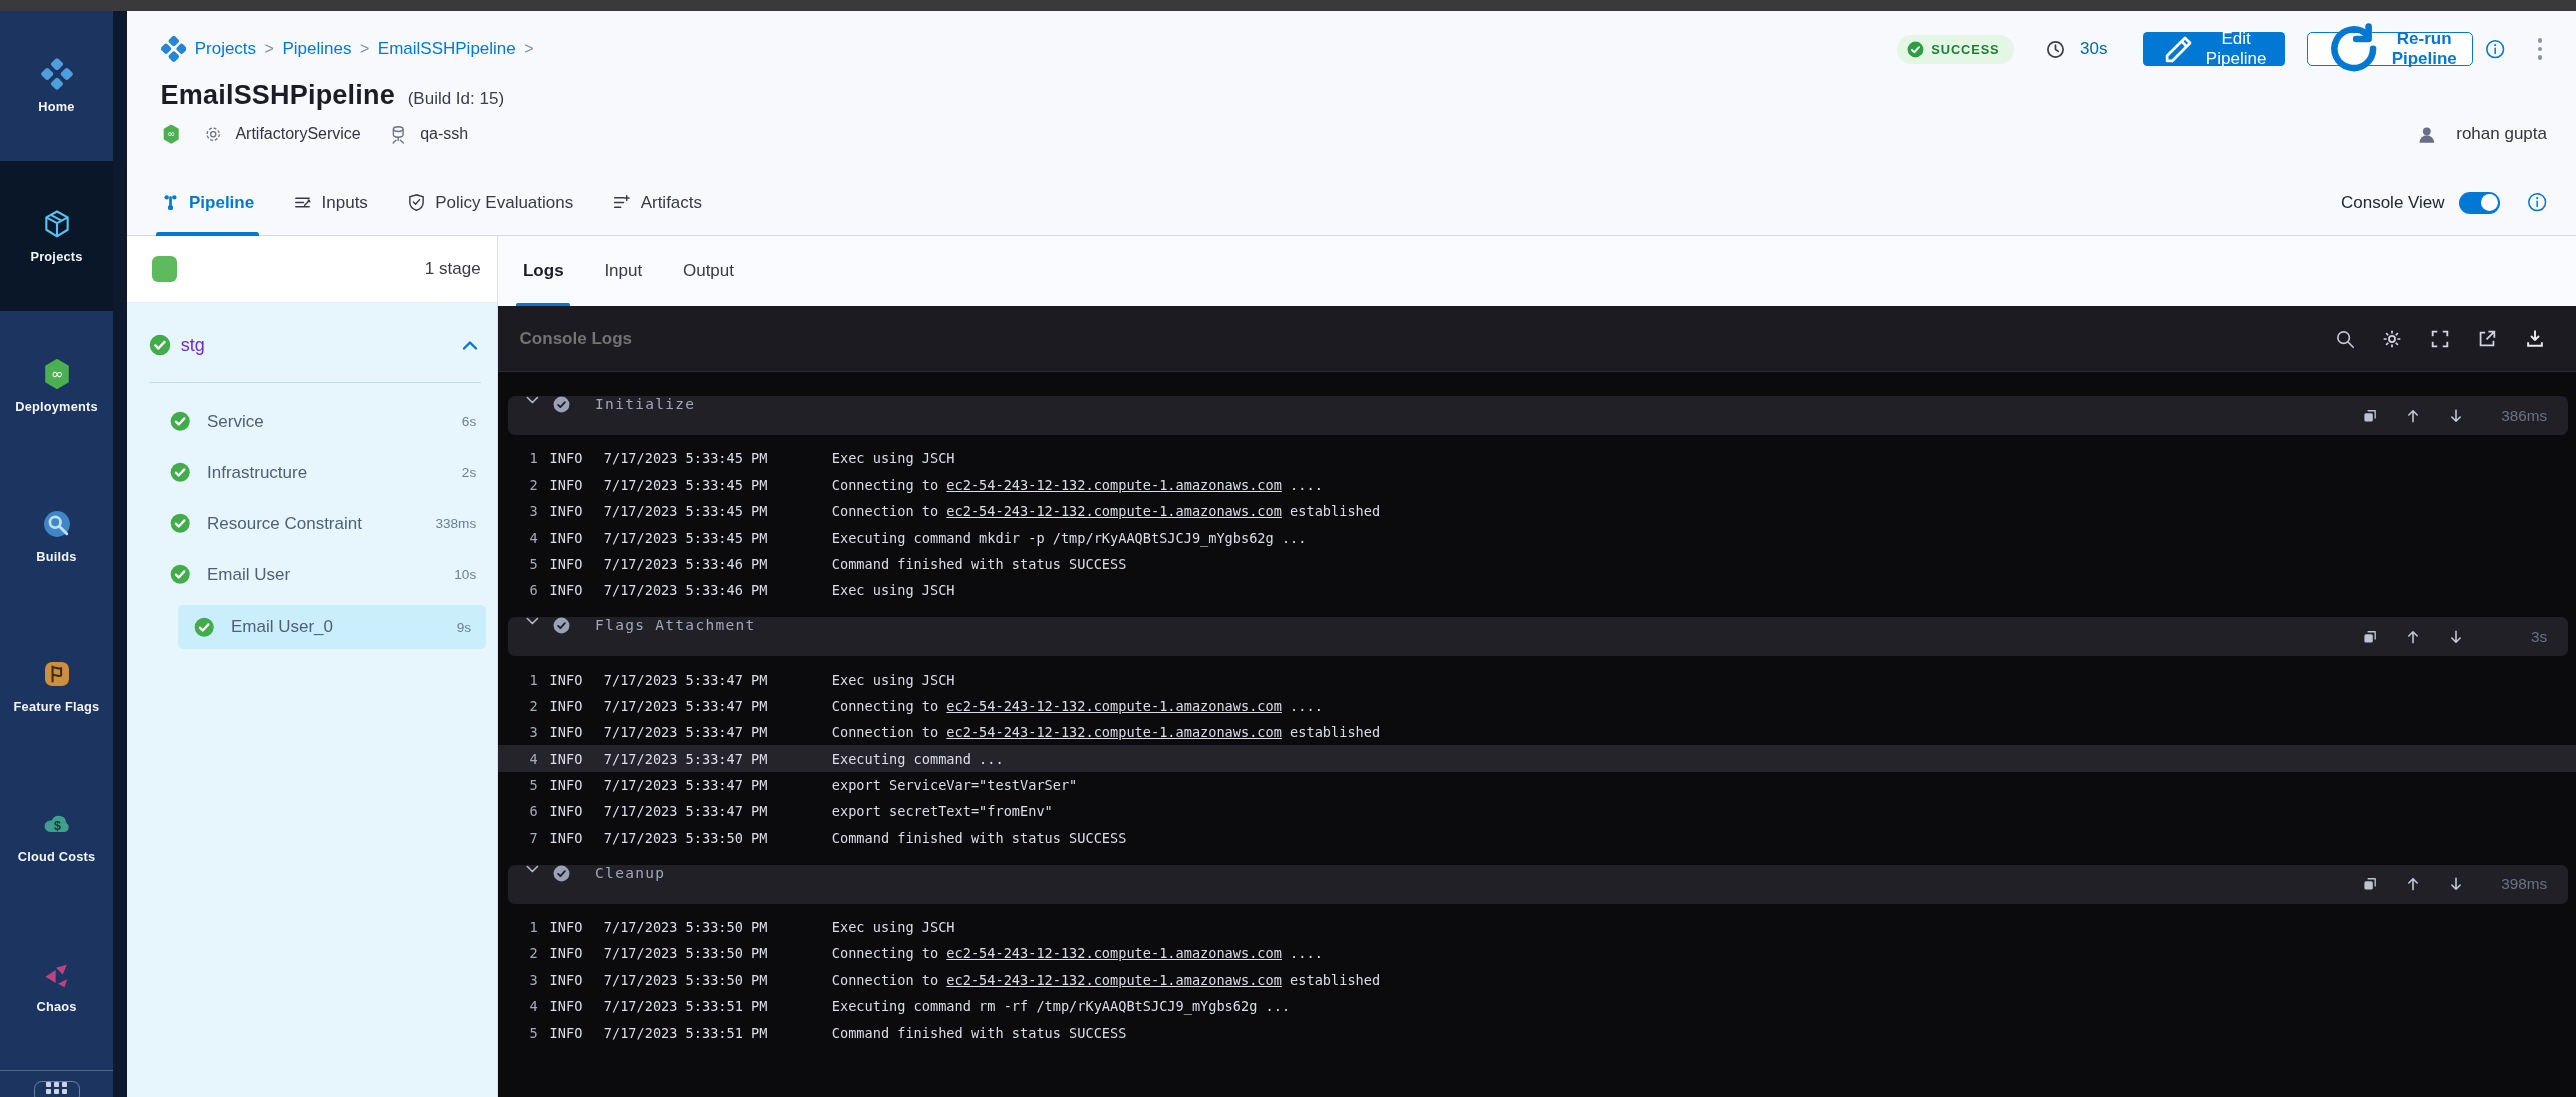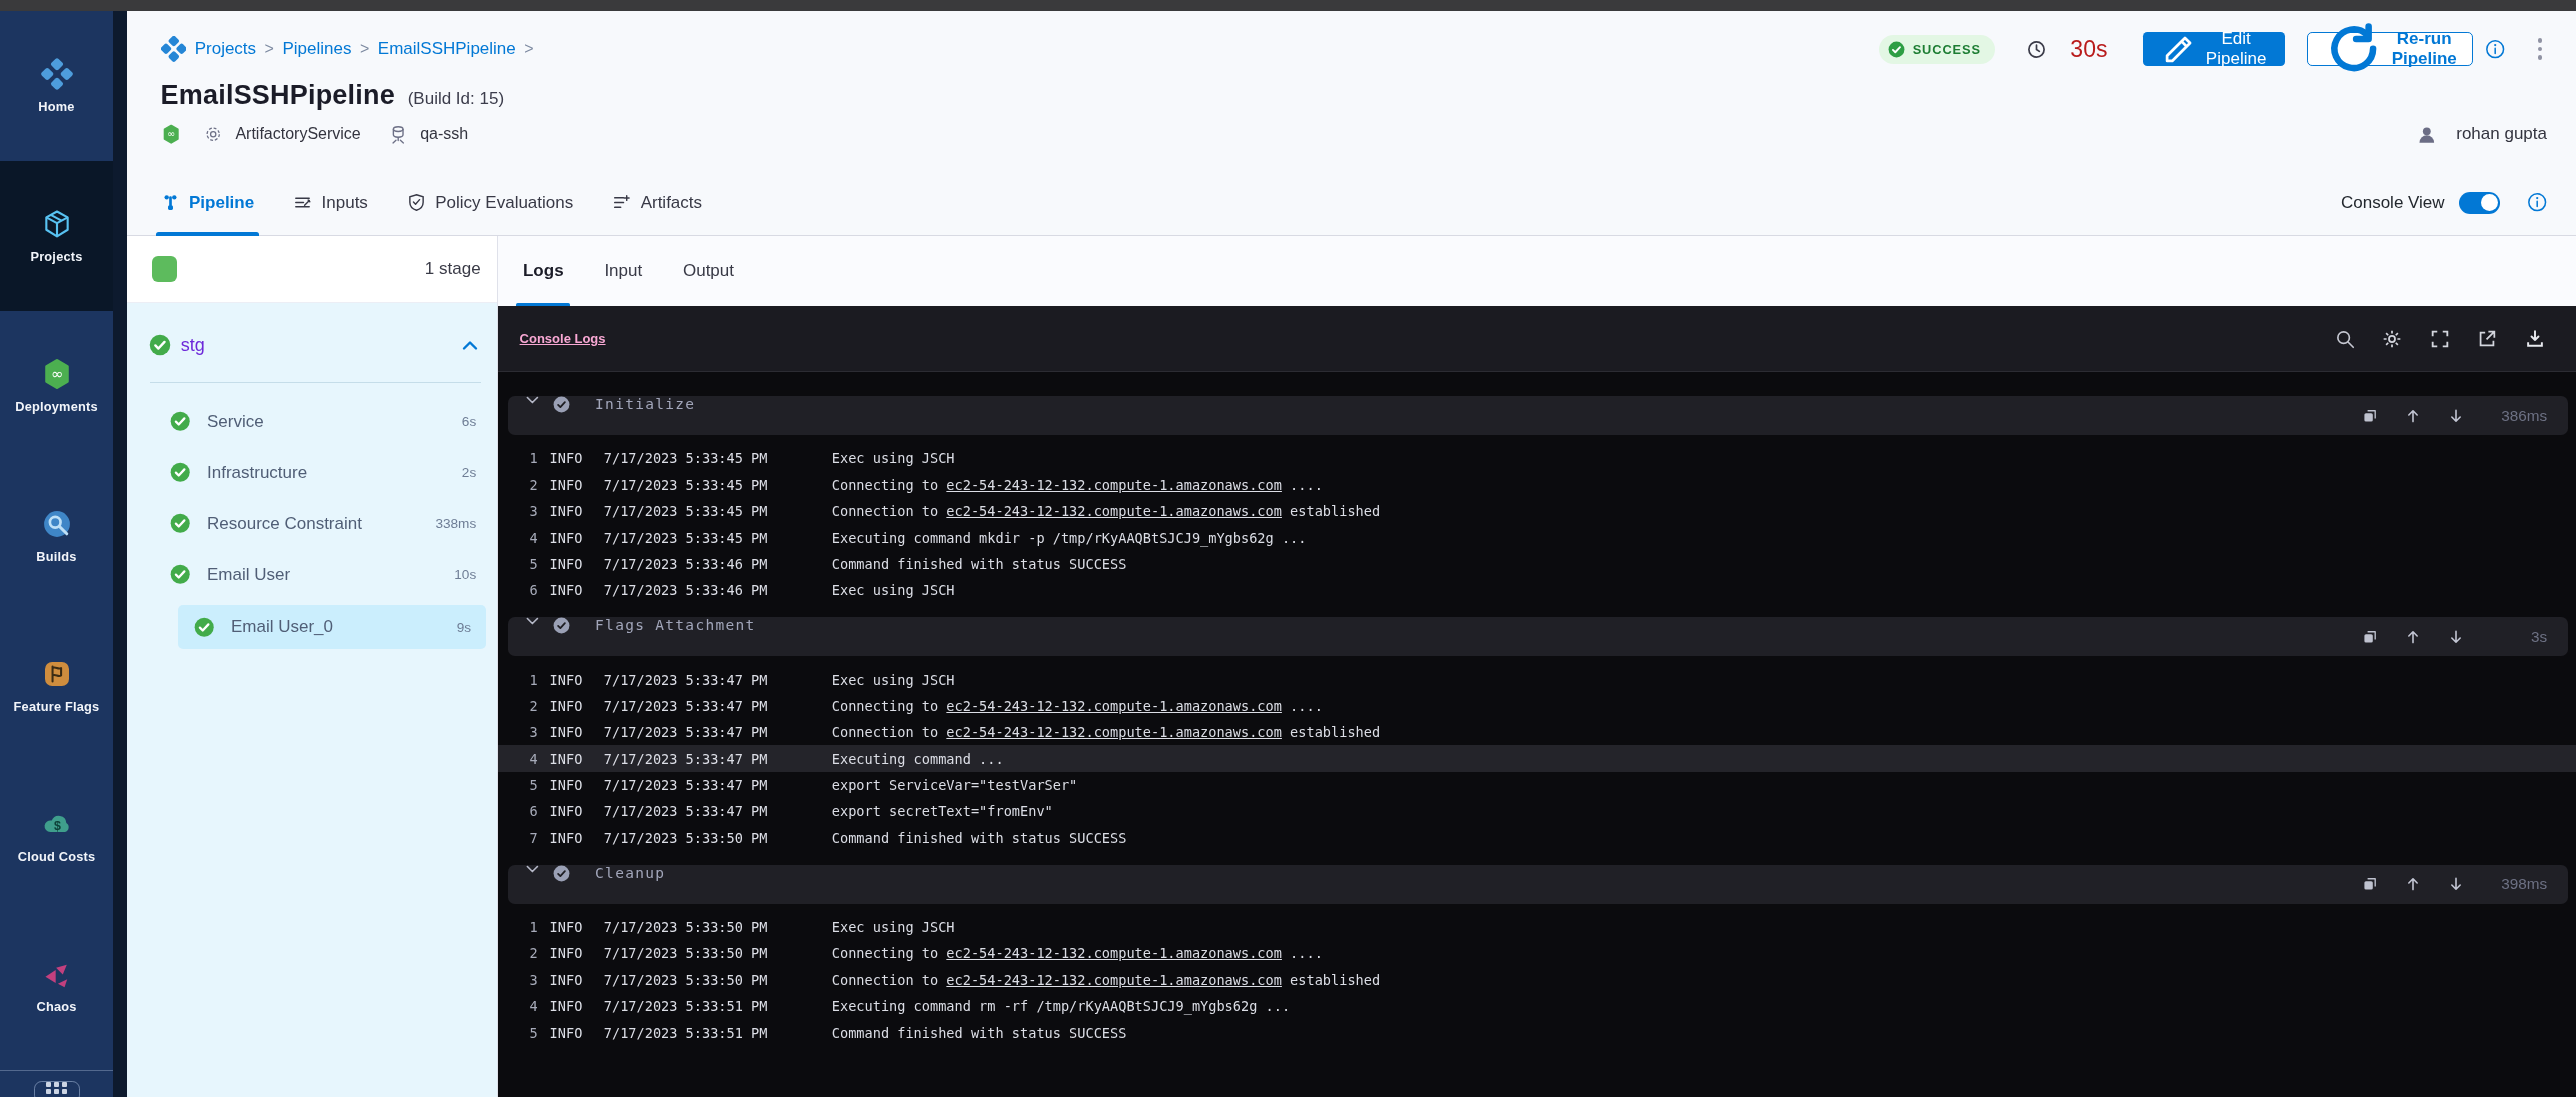--- a/index.html
+++ b/index.html
@@ -32,21 +32,21 @@
   .page-header { height:159px; flex:none; padding:0 29px 0 34px; }
   .hrow1 { display:flex; align-items:center; margin-top:21px; height:34px; }
   .breadcrumb { display:flex; align-items:center; gap:8.5px; }
   .crumb-logo svg { width:25.6px; height:25.6px; display:block; }
   .crumb-link { color:#0278d5; font-size:17px; cursor:pointer; }
   .crumb-sep { color:#7d8aa1; font-size:16px; }
   .actions { margin-left:auto; display:flex; align-items:center; }
   .status-pill { height:29px; border-radius:14.5px; background:#e3f7e4; display:flex; align-items:center; gap:7.7px; padding:0 14.5px 0 9.4px; }
   .status-pill svg { width:17px; height:17px; }
   .status-text { color:#1d7d33; font-size:12.8px; font-weight:bold; letter-spacing:0.9px; }
-  .elapsed { display:flex; align-items:center; gap:24px; margin-left:32px; color:#b91c1c; font-size:23px; }
+  .elapsed { display:flex; align-items:center; gap:15px; margin-left:32px; color:#0369a1; font-size:17px; }
   .elapsed svg { width:19px; height:19px; }
   .btn-primary { margin-left:36px; height:34px; border-radius:4.3px; background:#0278d5; color:#fff; font-size:17px; display:flex; align-items:center; gap:9.4px; padding:0 19px; cursor:pointer; border:none; }
   .btn-outline { margin-left:22px; height:34px; border-radius:5.1px; background:#fff; border:1.7px solid #0278d5; color:#0278d5; font-size:17px; font-weight:bold; display:flex; align-items:center; gap:8.5px; padding:0 15.3px; cursor:pointer; }
   .info-icon { margin-left:12px; cursor:pointer; display:flex; }
   .info-icon svg { width:20.4px; height:20.4px; }
   .kebab { margin-left:27px; display:flex; flex-direction:column; gap:4.3px; padding:5.1px; cursor:pointer; }
   .kebab i { width:4.3px; height:4.3px; border-radius:50%; background:#9093a3; }
   .hrow2 { display:flex; align-items:baseline; gap:12.8px; margin-top:13.6px; }
   .page-title { font-size:27px; font-weight:bold; color:#1b1c28; letter-spacing:0.2px; }
   .build-id { font-size:17px; color:#3c3d4c; }
@@ -94,21 +94,21 @@
 
   
   .log-panel { flex:1; min-width:0; display:flex; flex-direction:column; }
   .log-tabs { height:70px; flex:none; background:#fafbfe; display:flex; align-items:stretch; padding-left:22px; }
   .log-tab { display:flex; align-items:center; font-size:17px; color:#383946; margin-right:34px; position:relative; cursor:pointer; padding:0 3.4px; }
   .log-tab.active { font-weight:bold; color:#1b1c28; }
   .log-tab.active::after { content:""; position:absolute; left:-3.4px; right:-3.4px; bottom:0; height:3.4px; background:#0278d5; border-radius:1.7px 1.7px 0 0; }
 
   .console { flex:1; min-height:0; background:#0b0b0e; display:flex; flex-direction:column; }
   .console-header { height:66px; flex:none; background:#1b1b21; border-bottom:0.9px solid #2c2c33; display:flex; align-items:center; padding:0 30px 0 22px; }
-  .console-title { font-size:13px; font-weight:bold; color:#f9a8d4;text-decoration:underline; }
+  .console-title { font-size:17px; font-weight:bold; color:#737373; }
   .console-icons { margin-left:auto; display:flex; align-items:center; gap:25.6px; }
   .console-icons .cicon { width:22px; height:22px; display:flex; cursor:pointer; }
   .console-icons svg { width:22px; height:22px; }
 
   .console-body { flex:1; overflow:hidden; padding-top:24px; }
   .log-section { margin-bottom:8.5px; }
   .section-header { height:39px; margin:0 8.5px 3.4px 10.2px; background:#202026; border-radius:6.8px; display:flex; padding:0 20.4px 0 18px; }
   .sec-chevron { display:flex; cursor:pointer; }
   .sec-chevron svg { width:12.8px; height:8.5px; }
   .sec-check { margin-left:14.5px; display:flex; }

